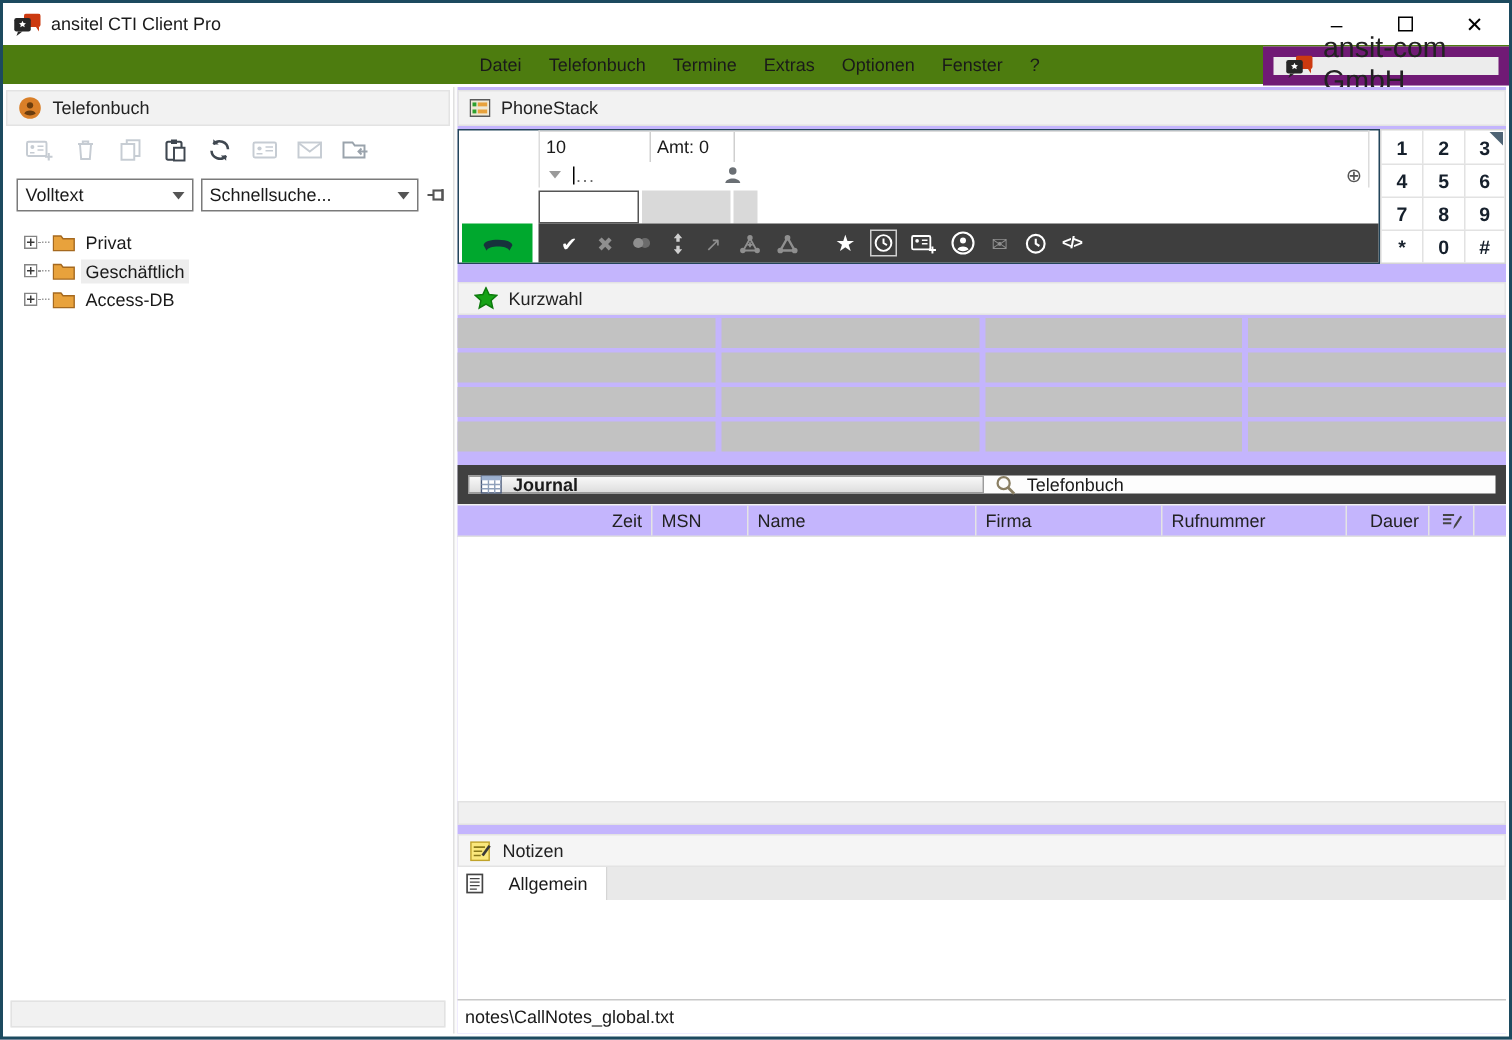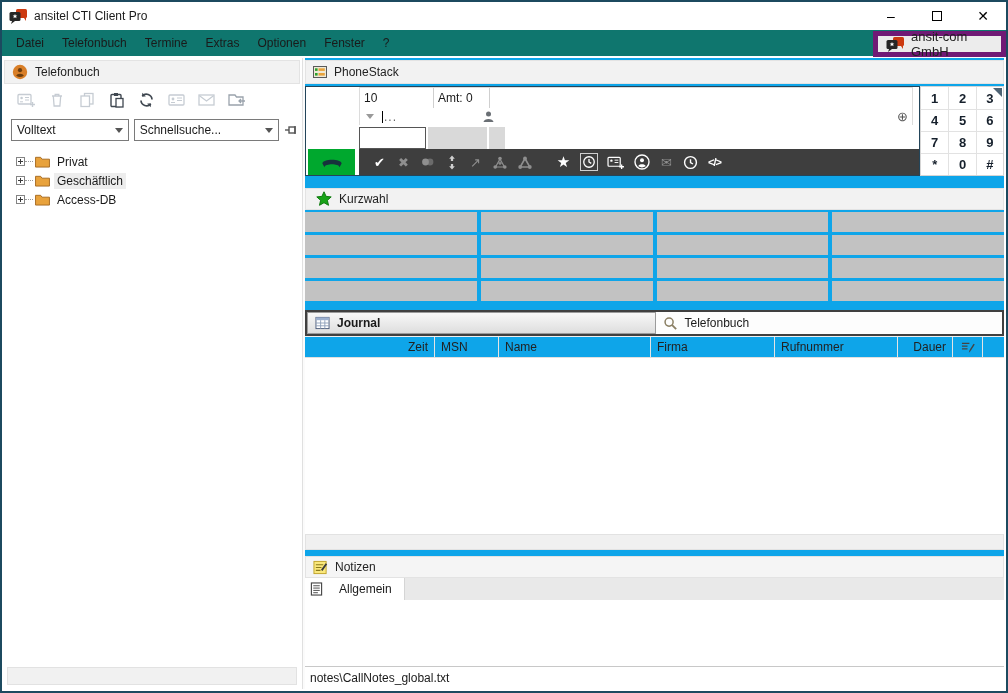--- a/index.html
+++ b/index.html
@@ -7,25 +7,25 @@
   .win { position: relative; width: 1008px; height: 693px; background: #fff;
          border: 2px solid #1c4a5f; overflow: hidden; }
 
   
   .titlebar { height: 28px; display: flex; align-items: center; padding-left: 7px; background:#fff; }
   .title-text { margin-left: 6px; font-size: 12px; }
   .wincontrols { margin-left: auto; display: flex; height: 100%; }
   .wc-btn { width: 46px; display: flex; align-items: center; justify-content: center;
             font-size: 14px; color: #000; cursor: default; }
   .wc-box { width: 10px; height: 10px; border: 1.4px solid #000; display:inline-block; }
-  .menubar { height: 26px; display: flex; align-items: center; padding-left: 5px; background:#0f766e; }
+  .menubar { height: 26px; display: flex; align-items: center; padding-left: 5px; background:#4d7c0f;justify-content:center; }
   .menu-item { padding: 4px 9px; }
-  .brand { position: absolute; top: 29px; right: 0; width: 133px; height: 26px;
-           background: #ececec; border: 5px solid #701a75; display: flex; align-items: center;
-           gap: 6px; padding-left: 8px; font-size: 13px; color:#222; }
+  .brand { position: absolute; top: 29px; right: 0; width: 164px; height: 26px;
+           background: #ececec; border: 7px solid #701a75; display: flex; align-items: center;
+           gap: 6px; padding-left: 8px; font-size: 19px; color:#222; }
 
   
   .panel-hdr { height: 24px; background: #f2f2f2; border: 1px solid #e3e3e3;
                display: flex; align-items: center; gap: 7px; padding-left: 7px; color:#222; }
 
   
   .leftpanel { position: absolute; left: 2px; top: 56px; width: 296px; bottom: 2px; background: #fff; }
   .v-divider { position: absolute; left: 300px; top: 56px; bottom: 2px; width: 3px;
                border-left: 1px solid #e0e0e0; background:#fbfbfb; }
   .pb-toolbar { height: 32px; display: flex; align-items: center; gap: 9px; padding-left: 12px; }
@@ -44,21 +44,21 @@
   .expander { width: 9px; height: 9px; flex: 0 0 9px; }
   .dots { width: 8px; border-bottom: 1px dotted #9a9a9a; height: 1px; }
   .folder-icon { margin: 0 4px 0 2px; display: flex; }
   .tree-label { padding: 1px 3px; }
   .tree-sel { background: #ededed; }
   .pb-bottombar { position: absolute; left: 3px; right: 3px; bottom: 4px; height: 18px;
                   background: #f1f1f1; border: 1px solid #e2e2e2; }
 
   
   .rightpanel { position: absolute; left: 303px; right: 2px; top: 56px; bottom: 2px;
-                display: flex; flex-direction: column; background: #0ea5e9; }
+                display: flex; flex-direction: column; background: #c4b5fd; }
   .ps-header { margin-top: 2px; }
   .ps-body { margin-top: 2px; height: 90px; display: flex; }
   .ps-main { flex: 1; border: 1px solid #23455a; position: relative; background: #fff; margin-right: 0; }
   .ps-top { margin-left: 53px; margin-right: 6px; height: 38px; border: 1px solid #dcdcdc; border-bottom:none; }
   .ps-row1 { height: 20px; display: flex; align-items: center; }
   .ps-cell { height: 100%; display: flex; align-items: center; padding-left: 4px;
              border-right: 1px solid #cfcfcf; font-size: 12px; }
   .ps-c1 { width: 74px; } .ps-c2 { width: 56px; }
   .ps-row2 { height: 17px; display: flex; align-items: center; padding-left: 2px; }
   .dd-caret { width: 0; height: 0; border-left: 4px solid transparent; border-right: 4px solid transparent;
@@ -87,21 +87,21 @@
   .key:nth-child(-n+3) { border-top: none; }
   .key:nth-child(3n+1) { border-left: none; }
   .keypad::after { content: ""; position: absolute; top: 1px; right: 1px;
                    border-top: 9px solid #4e6374; border-left: 9px solid transparent; }
 
   .kw-header { margin-top: 12px; height: 22px; padding-left: 10px; }
   .kw-grid { margin-top: 2px; height: 89px; display: grid; gap: 3px 4px;
              grid-template-columns: repeat(4, 1fr); grid-template-rows: repeat(4, 1fr); }
   .kw-btn { background: #c2c2c2; }
 
-  .jr-tabs { margin-top: 9px; height: 26px; display: flex; border: 2px solid #404040; background:#fdfdfd; }
+  .jr-tabs { margin-top: 9px; height: 26px; display: flex; border: 7px solid #404040; background:#fdfdfd; }
   .jr-tab { flex: 1; display: flex; align-items: center; gap: 7px; padding-left: 7px; }
   .jr-tab-active { background: linear-gradient(#f8f8f8, #dedede); border: 1px solid #9b9b9b;
                    font-weight: bold; margin: 0; }
   .jr-colhdr { height: 22px; display: flex; align-items: center; border-bottom: 1px solid #e0e0e0;
                border-top: 1px solid #f0f0f0; color: #222; }
   .jr-col { height: 100%; display: flex; align-items: center; padding: 0 6px;
             border-right: 1px solid #e4e4e4; }
   .col-r { justify-content: flex-end; }
   .jr-body { flex: 1; background: #fff; }
 

